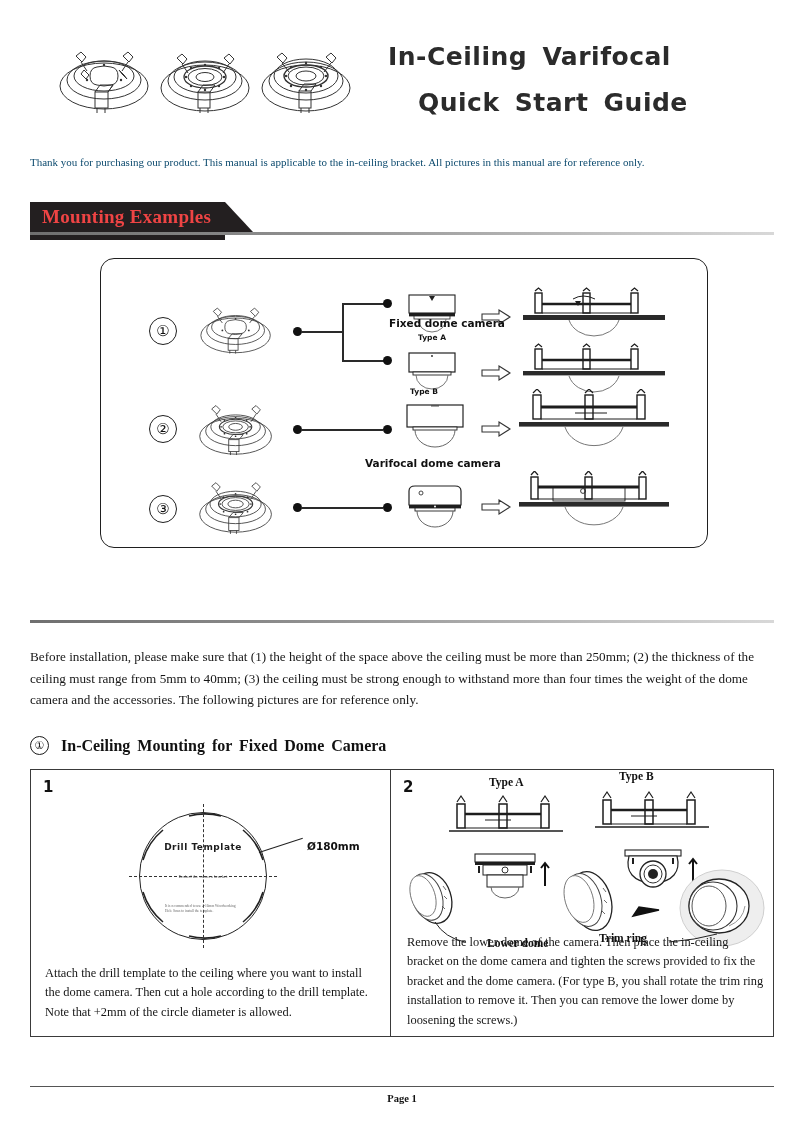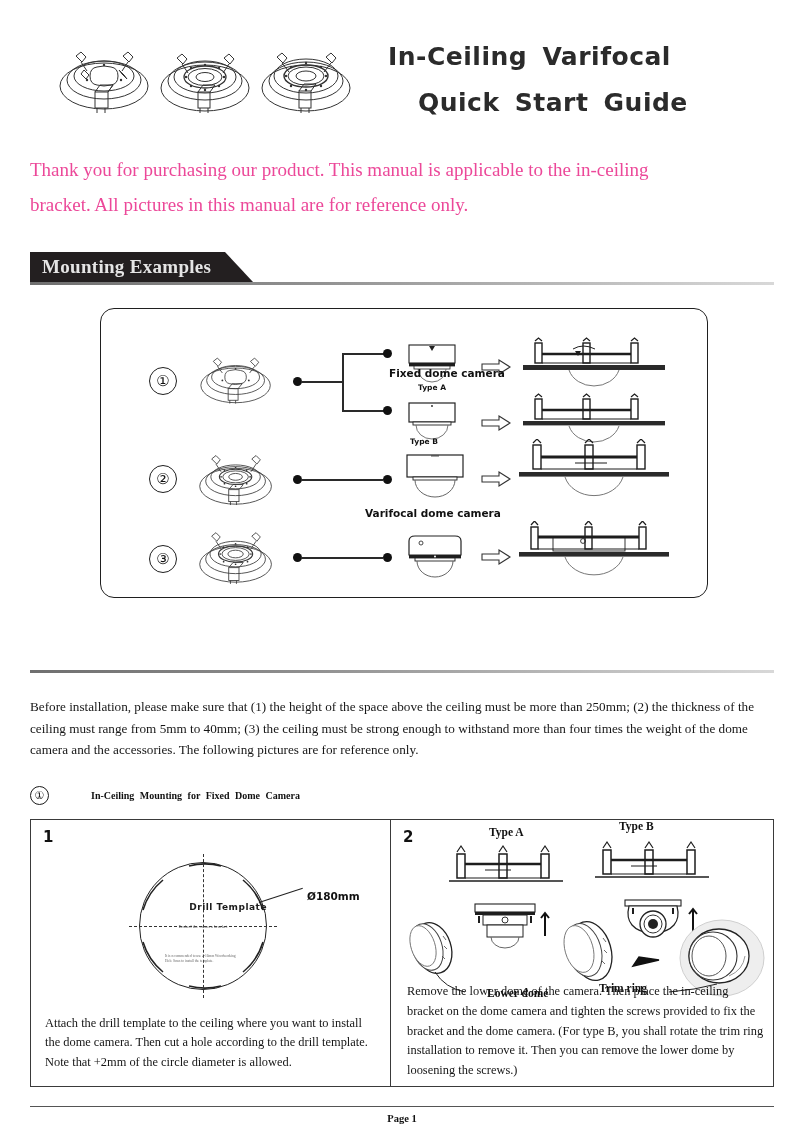--- a/index.html
+++ b/index.html
@@ -28,35 +28,35 @@
     letter-spacing:0.5px;
     word-spacing:6px;
     line-height:1.0;
   }
   .title-line.l1{margin-bottom:21px;padding-left:8px;}
   .title-line.l2{padding-left:38px;}
 
   
   .intro{
     margin:28px 32px 0 30px;
-    font-size:19px;
+    font-size:11px;
     line-height:1.85;
-    color:#ec4899;
+    color:#0c4a6e;
     max-width:650px;
   }
 
   
   .section{margin:30px 0 0 0;position:relative;height:34px;}
   .banner-wrap{position:relative;height:30px;}
   .banner{
     position:absolute;left:30px;top:0;height:30px;
     background:#231f20;
     display:flex;align-items:center;
-    padding:0 14px 0 12px;
-    color:#e5e5e5;
+    padding:0 14px 8px 12px;
+    color:#ef4444;
     font-weight:bold;
     font-size:19px;
     font-family:"Liberation Serif", serif;
     letter-spacing:0.3px;
   }
   .banner::after{
     content:"";
     position:absolute;right:-28px;top:0;
     width:0;height:0;
     border-style:solid;
@@ -106,24 +106,23 @@
   .subhead{
     margin:26px 0 0 30px;
     display:flex;align-items:center;gap:12px;
   }
   .subhead-num{
     width:17px;height:17px;border:1.4px solid #1a1a1a;border-radius:50%;
     display:flex;align-items:center;justify-content:center;
     font-size:11px;line-height:1;
   }
   .subhead-text{
-    font-weight:bold;font-size:10px;color:#111;
+    font-weight:bold;font-size:16px;color:#111;
     word-spacing:3px;
     font-family:"Liberation Serif",serif;
-    margin-left:30px;
   }
 
   
   .steps{
     margin:14px 28px 0 30px;
     border:1px solid #3a3a3a;
     display:flex;
     height:268px;
     box-sizing:border-box;
   }
@@ -141,21 +140,21 @@
   .cell.right .cap{bottom:6px;left:16px;right:8px;}
 
   
   .drill{
     position:absolute;left:108px;top:42px;width:128px;height:128px;
   }
   .drill-c{
     position:absolute;inset:0;border:1.4px solid #222;border-radius:50%;
   }
   .drill-title{
-    position:absolute;top:40px;left:0;right:0;text-align:right;
+    position:absolute;top:30px;left:0;right:0;text-align:center;
     font-family:"DejaVu Sans",sans-serif;font-weight:bold;font-size:9px;color:#1c1c1c;
     letter-spacing:0.5px;
   }
   .drill-mid{
     position:absolute;top:62px;left:6px;right:6px;text-align:center;
     font-size:4.6px;color:#555;white-space:nowrap;
   }
   .drill-note{
     position:absolute;top:92px;left:26px;width:72px;
     font-size:3.6px;color:#666;line-height:1.35;
@@ -172,21 +171,21 @@
     position:absolute;font-weight:bold;font-size:11.5px;color:#111;
     font-family:"Liberation Serif",serif;
   }
   .part-label{
     position:absolute;font-weight:bold;font-size:11.5px;color:#111;
     font-family:"Liberation Serif",serif;
   }
 
   
   .footer{
-    position:absolute;left:30px;right:28px;bottom:12px;
+    position:absolute;left:30px;right:28px;bottom:32px;
   }
   .footer-rule{height:1px;background:#555;}
   .footer-txt{
     text-align:center;font-weight:bold;font-size:10.5px;color:#111;margin-top:6px;
     font-family:"Liberation Serif",serif;
   }
   svg{display:block;}
 </style>
 </head>
 <body>

